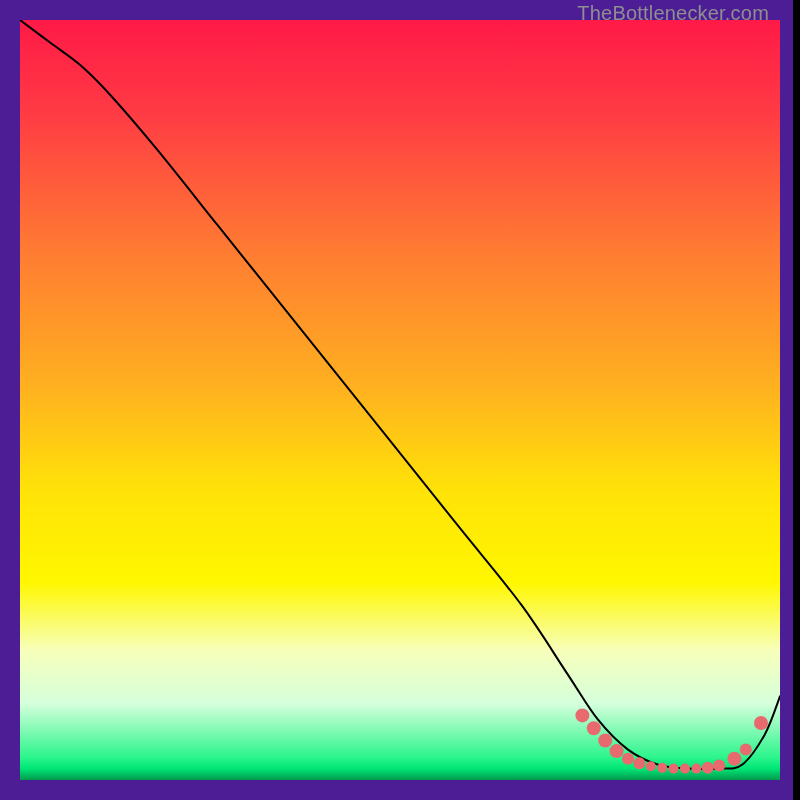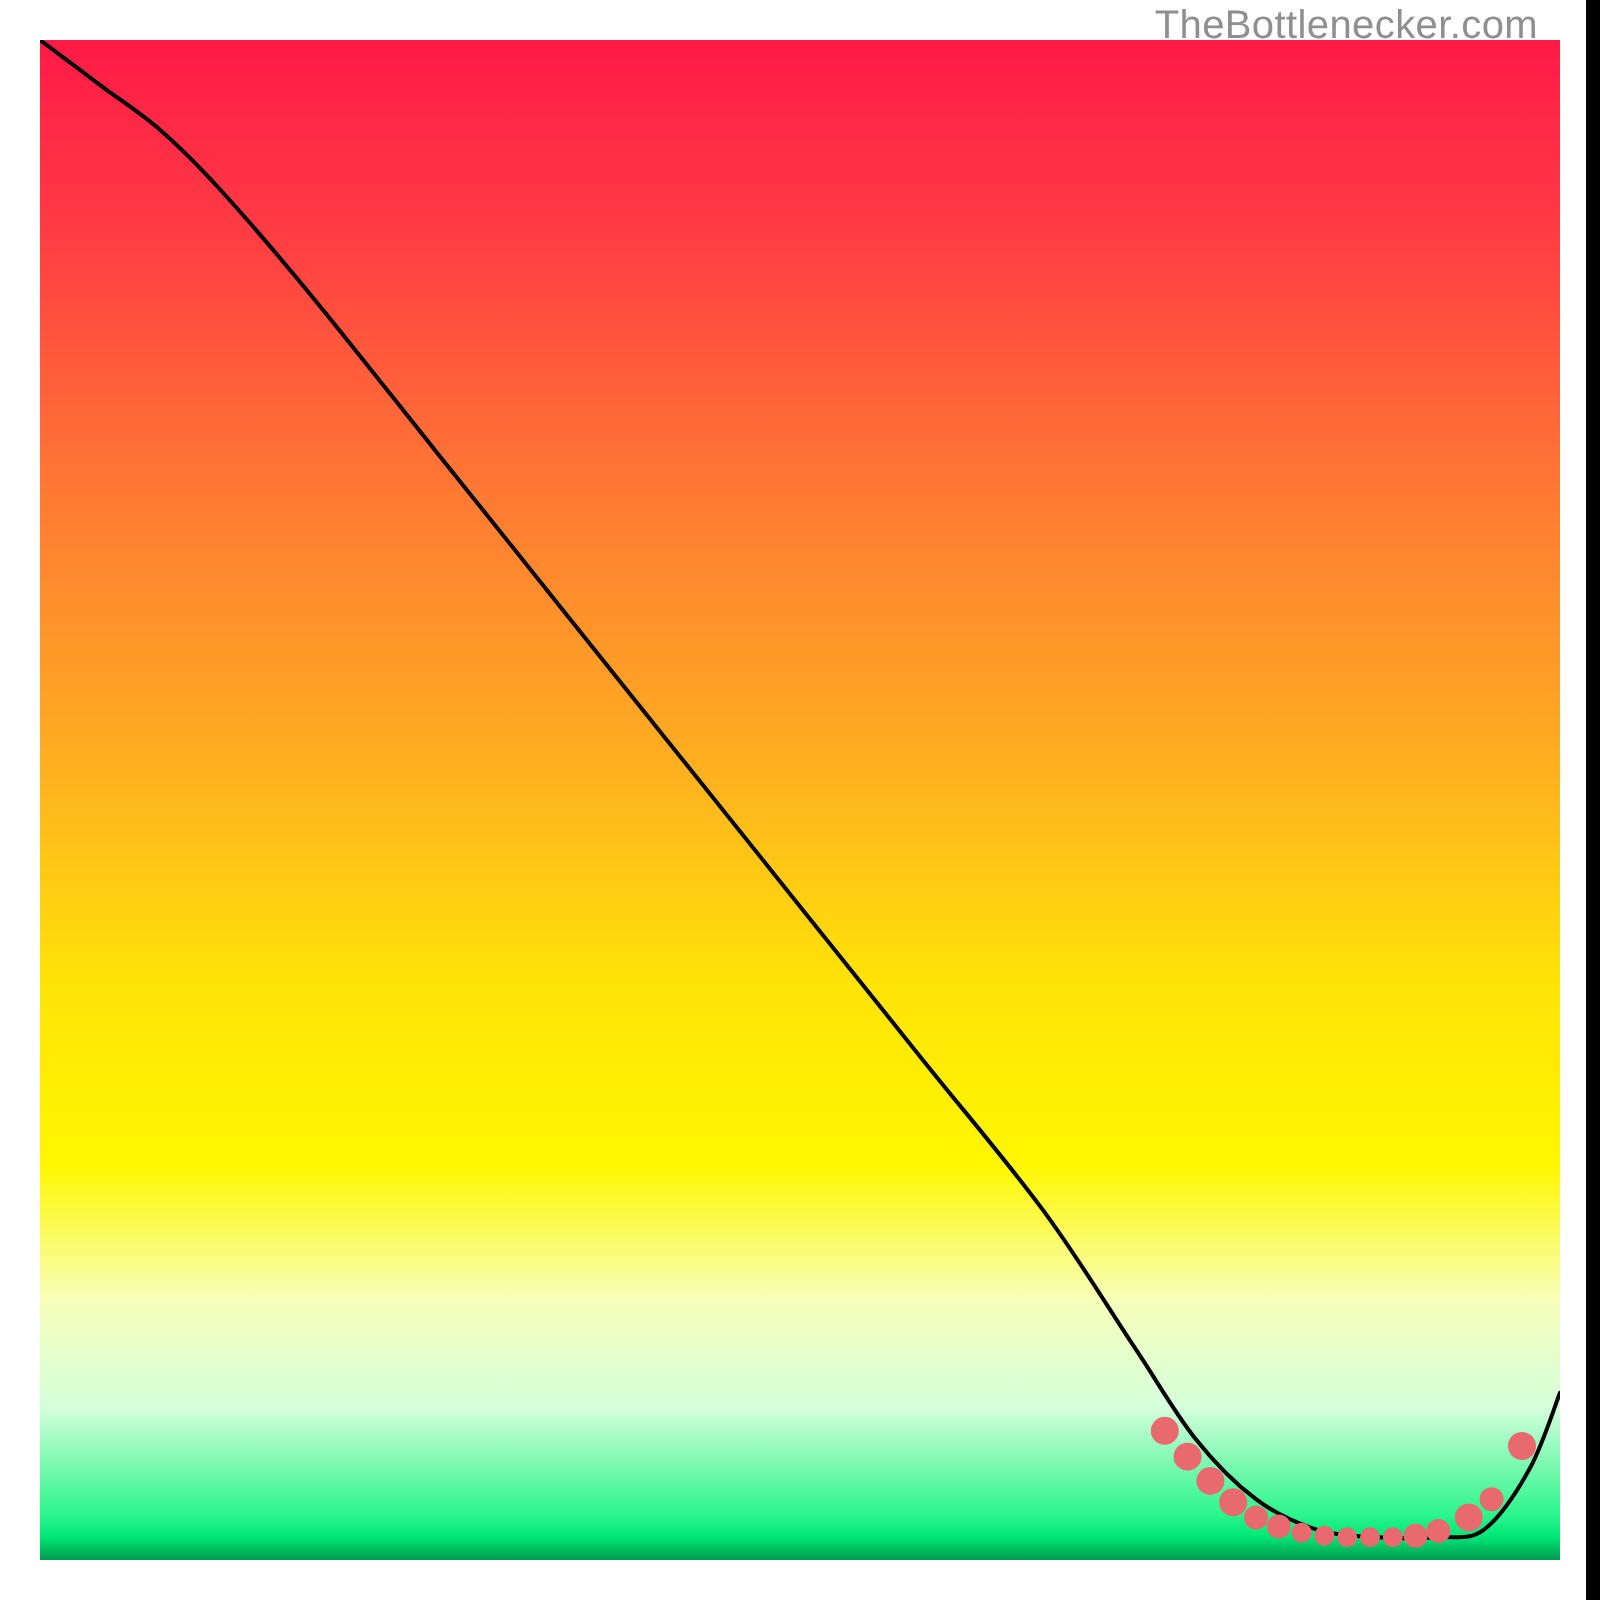--- a/index.html
+++ b/index.html
@@ -8,21 +8,21 @@
     width: 800px;
     height: 800px;
     background: #000;
     overflow: hidden;
     font-family: Arial, Helvetica, sans-serif;
   }
   .stage {
     position: relative;
     width: 793px;
     height: 800px;
-    background: #ffffff;
+    background: #4c1d95;
   }
   .plot {
     position: absolute;
     left: 20px;
     top: 20px;
     width: 760px;
     height: 760px;
   }
   .gradient {
     position: absolute;

